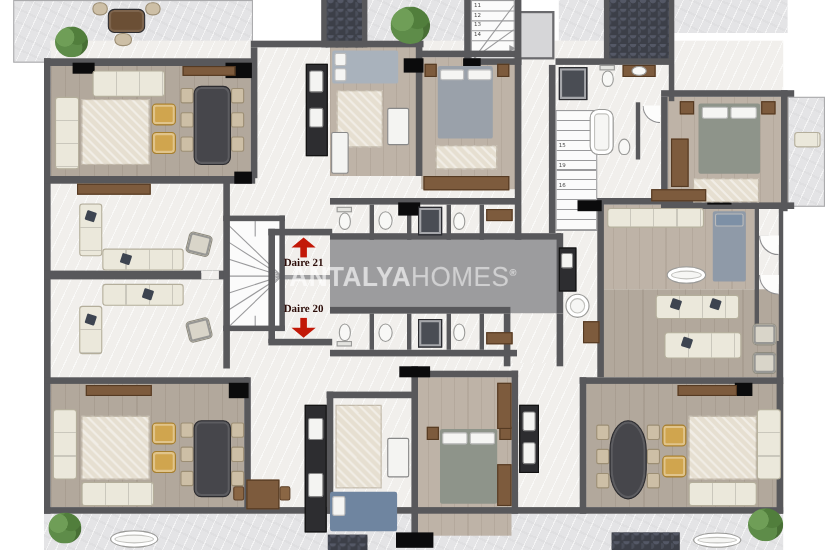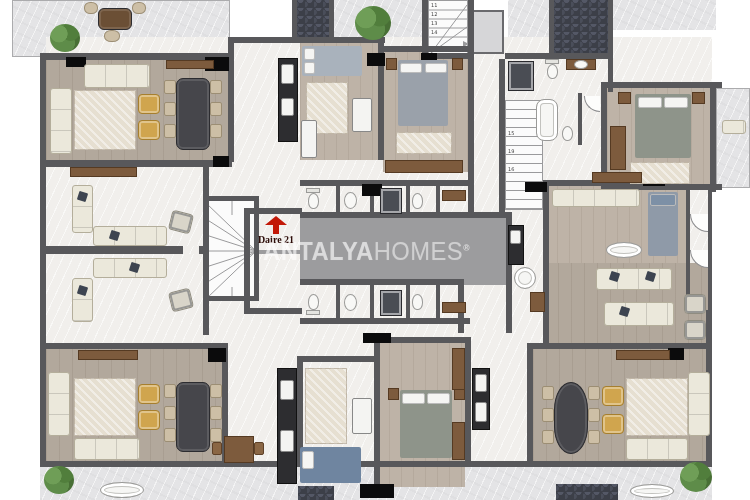--- a/index.html
+++ b/index.html
@@ -228,20 +228,27 @@
   <div class="a blk" style="left:208px;top:348px;width:18px;height:14px"></div>
   <div class="a blk" style="left:668px;top:348px;width:16px;height:12px"></div>
 
   <div class="a" style="left:248px;top:214px;width:56px;height:34px">
     <div class="arr up" style="top:2px;height:18px">
         <span class="head"></span>
         <span class="stem"></span>
       </div>
     <div class="unit a" style="left:0;top:20px;width:56px">Daire 21</div>
   </div>
+  <div class="a" style="left:248px;top:276px;width:56px;height:34px">
+    <div class="unit a" style="left:0;top:0;width:56px">Daire 20</div>
+    <div class="arr dn" style="top:13px;height:18px">
+        <span class="stem"></span>
+        <span class="head"></span>
+      </div>
+  </div>
   <div class="a wm" style="left:263px;top:235px">
     <span>ANTALYA</span><span class="lt">HOMES</span><sup>®</sup>
   </div>
 
   <div class="a cab" style="left:166px;top:60px;width:48px;height:9px"></div>
   <div class="a sofa" style="left:84px;top:64px;width:66px;height:24px"></div>
   <div class="a sofa v" style="left:50px;top:88px;width:22px;height:66px"></div>
   <div class="a rug" style="left:74px;top:90px;width:62px;height:60px"></div>
   <div class="a arm" style="left:138px;top:94px;width:22px;height:20px"></div>
   <div class="a arm" style="left:138px;top:120px;width:22px;height:20px"></div>

